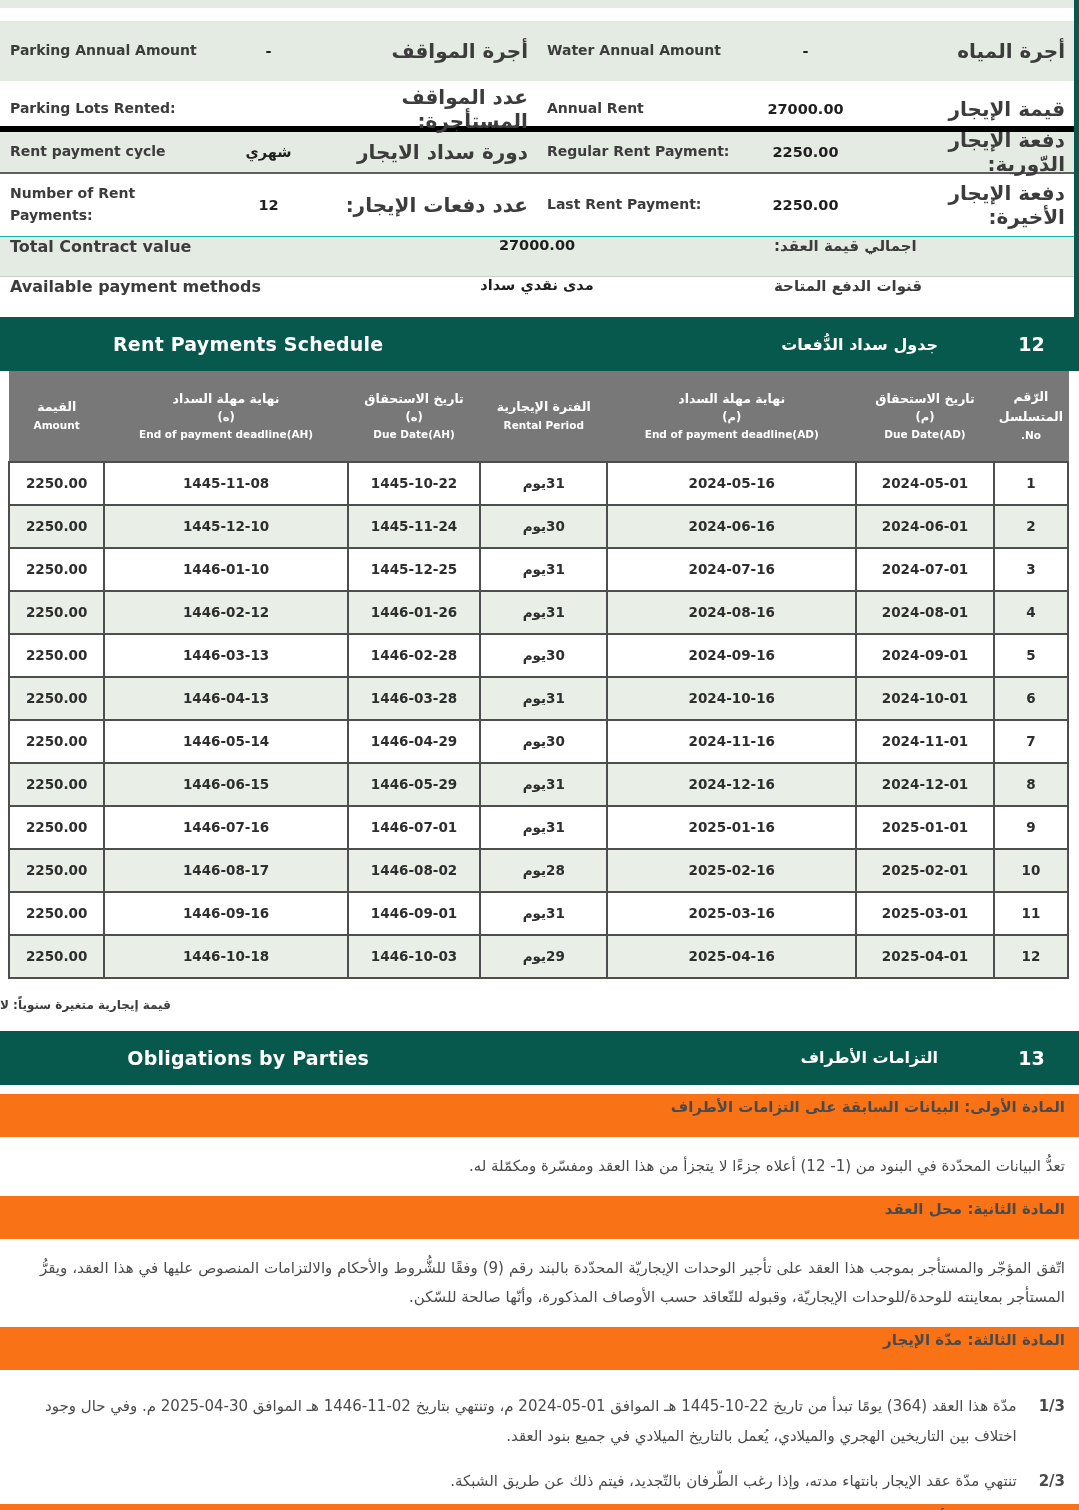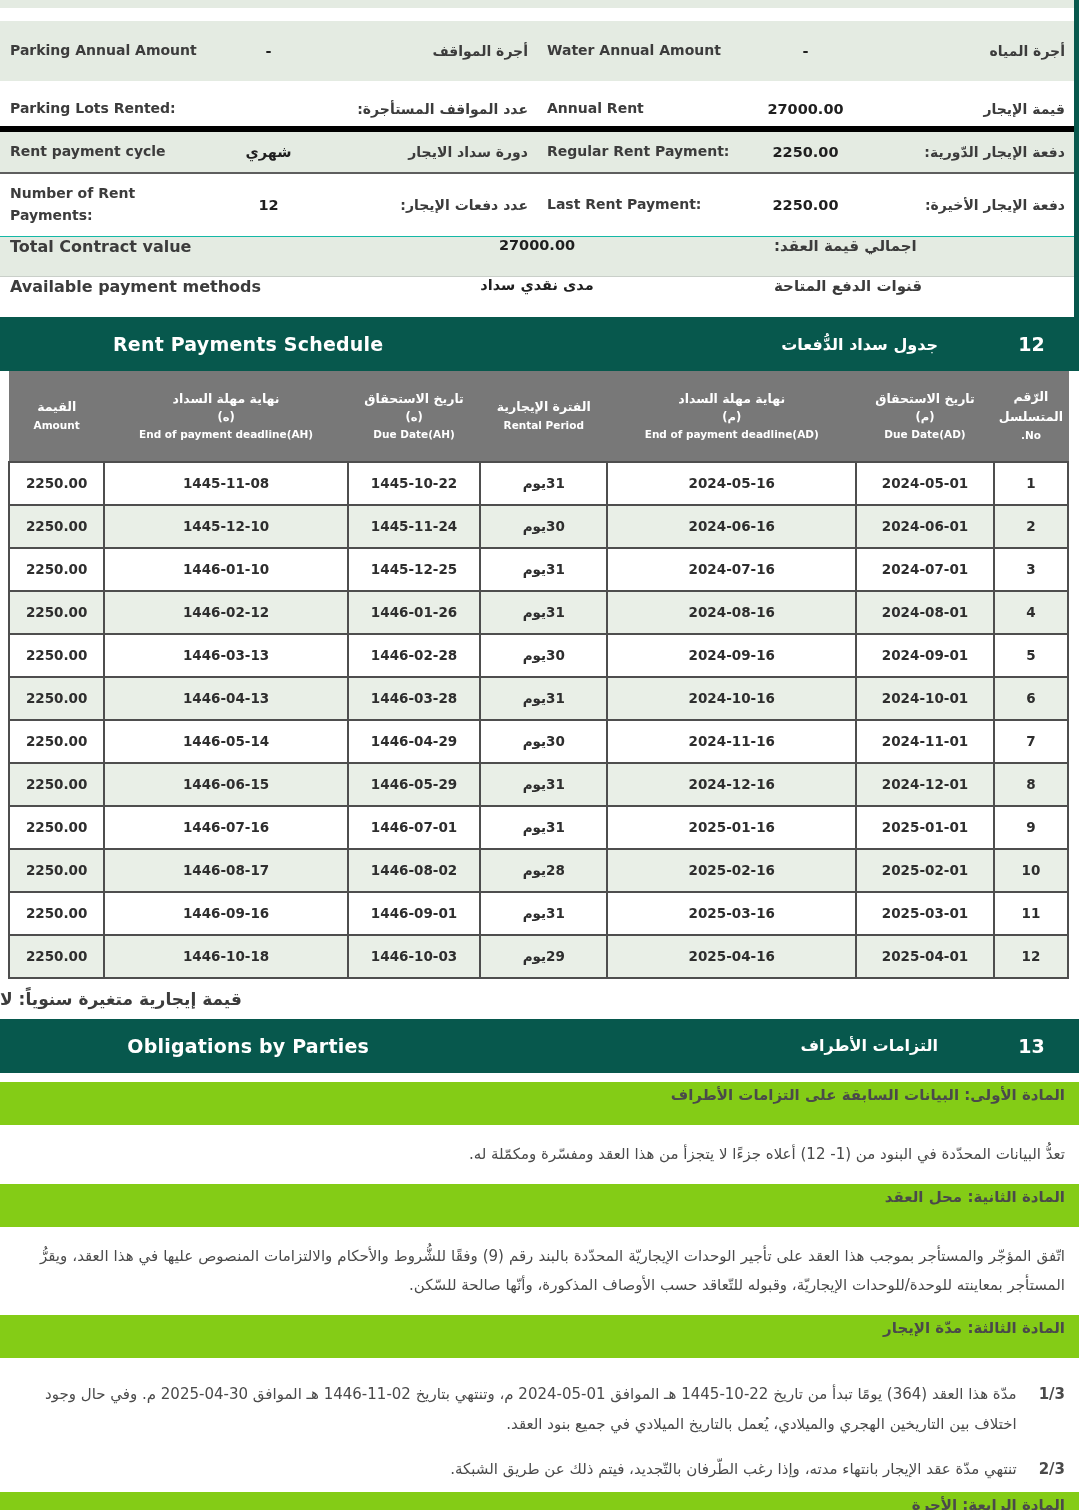--- a/index.html
+++ b/index.html
@@ -12,21 +12,21 @@
   
   .top-section { border-right: 5px solid #07584d; }
   .top-sliver { height: 8px; background: #e4ebe2; }
   .top-gap { height: 13px; background: #fff; }
   .info-row { display: flex; align-items: stretch; }
   .bg-green { background: #e4ebe2; }
   .bg-white { background: #ffffff; }
   .half { width: 50%; display: flex; align-items: center; }
   .l-en { width: 37%; padding-left: 10px; font-weight: bold; font-size: 14px; color: #3c3c3c; line-height: 1.55; }
   .l-val { width: 26%; text-align: center; font-weight: bold; font-size: 14.5px; color: #1f1f1f; direction: rtl; }
-  .l-ar { width: 37%; text-align: right; padding-right: 9px; direction: rtl; font-size: 14px; font-weight: bold; color: #3c3c3c; }
+  .l-ar { width: 37%; text-align: right; padding-right: 9px; direction: rtl; font-size: 20px; font-weight: bold; color: #3c3c3c; }
   .f-en { width: 300px; padding-left: 10px; font-weight: bold; font-size: 16px; }
   .f-val { flex: 1; text-align: center; font-weight: bold; font-size: 14.5px; color: #1f1f1f; direction: rtl; }
   .f-ar { width: 300px; text-align: left; padding-right: 9px; direction: rtl; font-size: 15px; font-weight: bold; }
   .r1 { height: 60px; margin-bottom: 10px; }
   .r2 { height: 41px; border-bottom: 6px solid #000000; }
   .r3 { height: 42px; border-bottom: 2px solid #5e5e5e; }
   .r4 { height: 63px; border-bottom: 1px solid #14b8a6; }
   .r5 { height: 40px; border-bottom: 1px solid #c9cfc9; }
   .r6 { height: 40px; }
   
@@ -48,25 +48,25 @@
   table.schedule td {
     border: 2px solid #4e4e4e; text-align: center; height: 43px;
     font-size: 13.5px; font-weight: bold; color: #2e2e2e;
   }
   table.schedule tr.alt td { background: #e9efe7; }
   .col-amount { width: 9%; } .col-endah { width: 23%; } .col-dueah { width: 12.5%; }
   .col-period { width: 12%; } .col-endad { width: 23.5%; } .col-duead { width: 13%; }
   .col-no { width: 7%; }
   td.period { direction: rtl; }
   
-  .note-strip { height: 40px; display: flex; align-items: center; justify-content: flex-end; padding-right: 0;
-    direction: rtl; font-size: 17px; font-weight: bold; color: #3c3c3c; background: #fff; }
+  .note-strip { height: 52px; display: flex; align-items: center; justify-content: flex-end; padding-right: 0;
+    direction: rtl; font-size: 12px; font-weight: bold; color: #3c3c3c; background: #fff; }
   
   .articles { margin-top: 9px; }
-  .article-head { background: #84cc16; min-height: 41px; display: flex; align-items: center;
+  .article-head { background: #f97316; min-height: 41px; display: flex; align-items: center;
     padding: 4px 14px 21px 14px; direction: rtl; text-align: right; color: #4a4a4a;
     font-size: 15px; font-weight: bold; margin-bottom: 2px; }
   .article-body { padding: 13px 14px 15px 40px; direction: rtl; text-align: right;
     color: #4a4a4a; font-size: 15px; line-height: 1.95; }
   .article-body.just { text-align: justify; }
   .clause { display: flex; direction: rtl; padding: 8px 14px 8px 40px; color: #4a4a4a;
     font-size: 15px; line-height: 1.95; }
   .clause-num { font-weight: bold; margin-left: 22px; white-space: nowrap; }
   .clause-text { flex: 1; text-align: right; }
   .clause.first { padding-top: 20px; }

